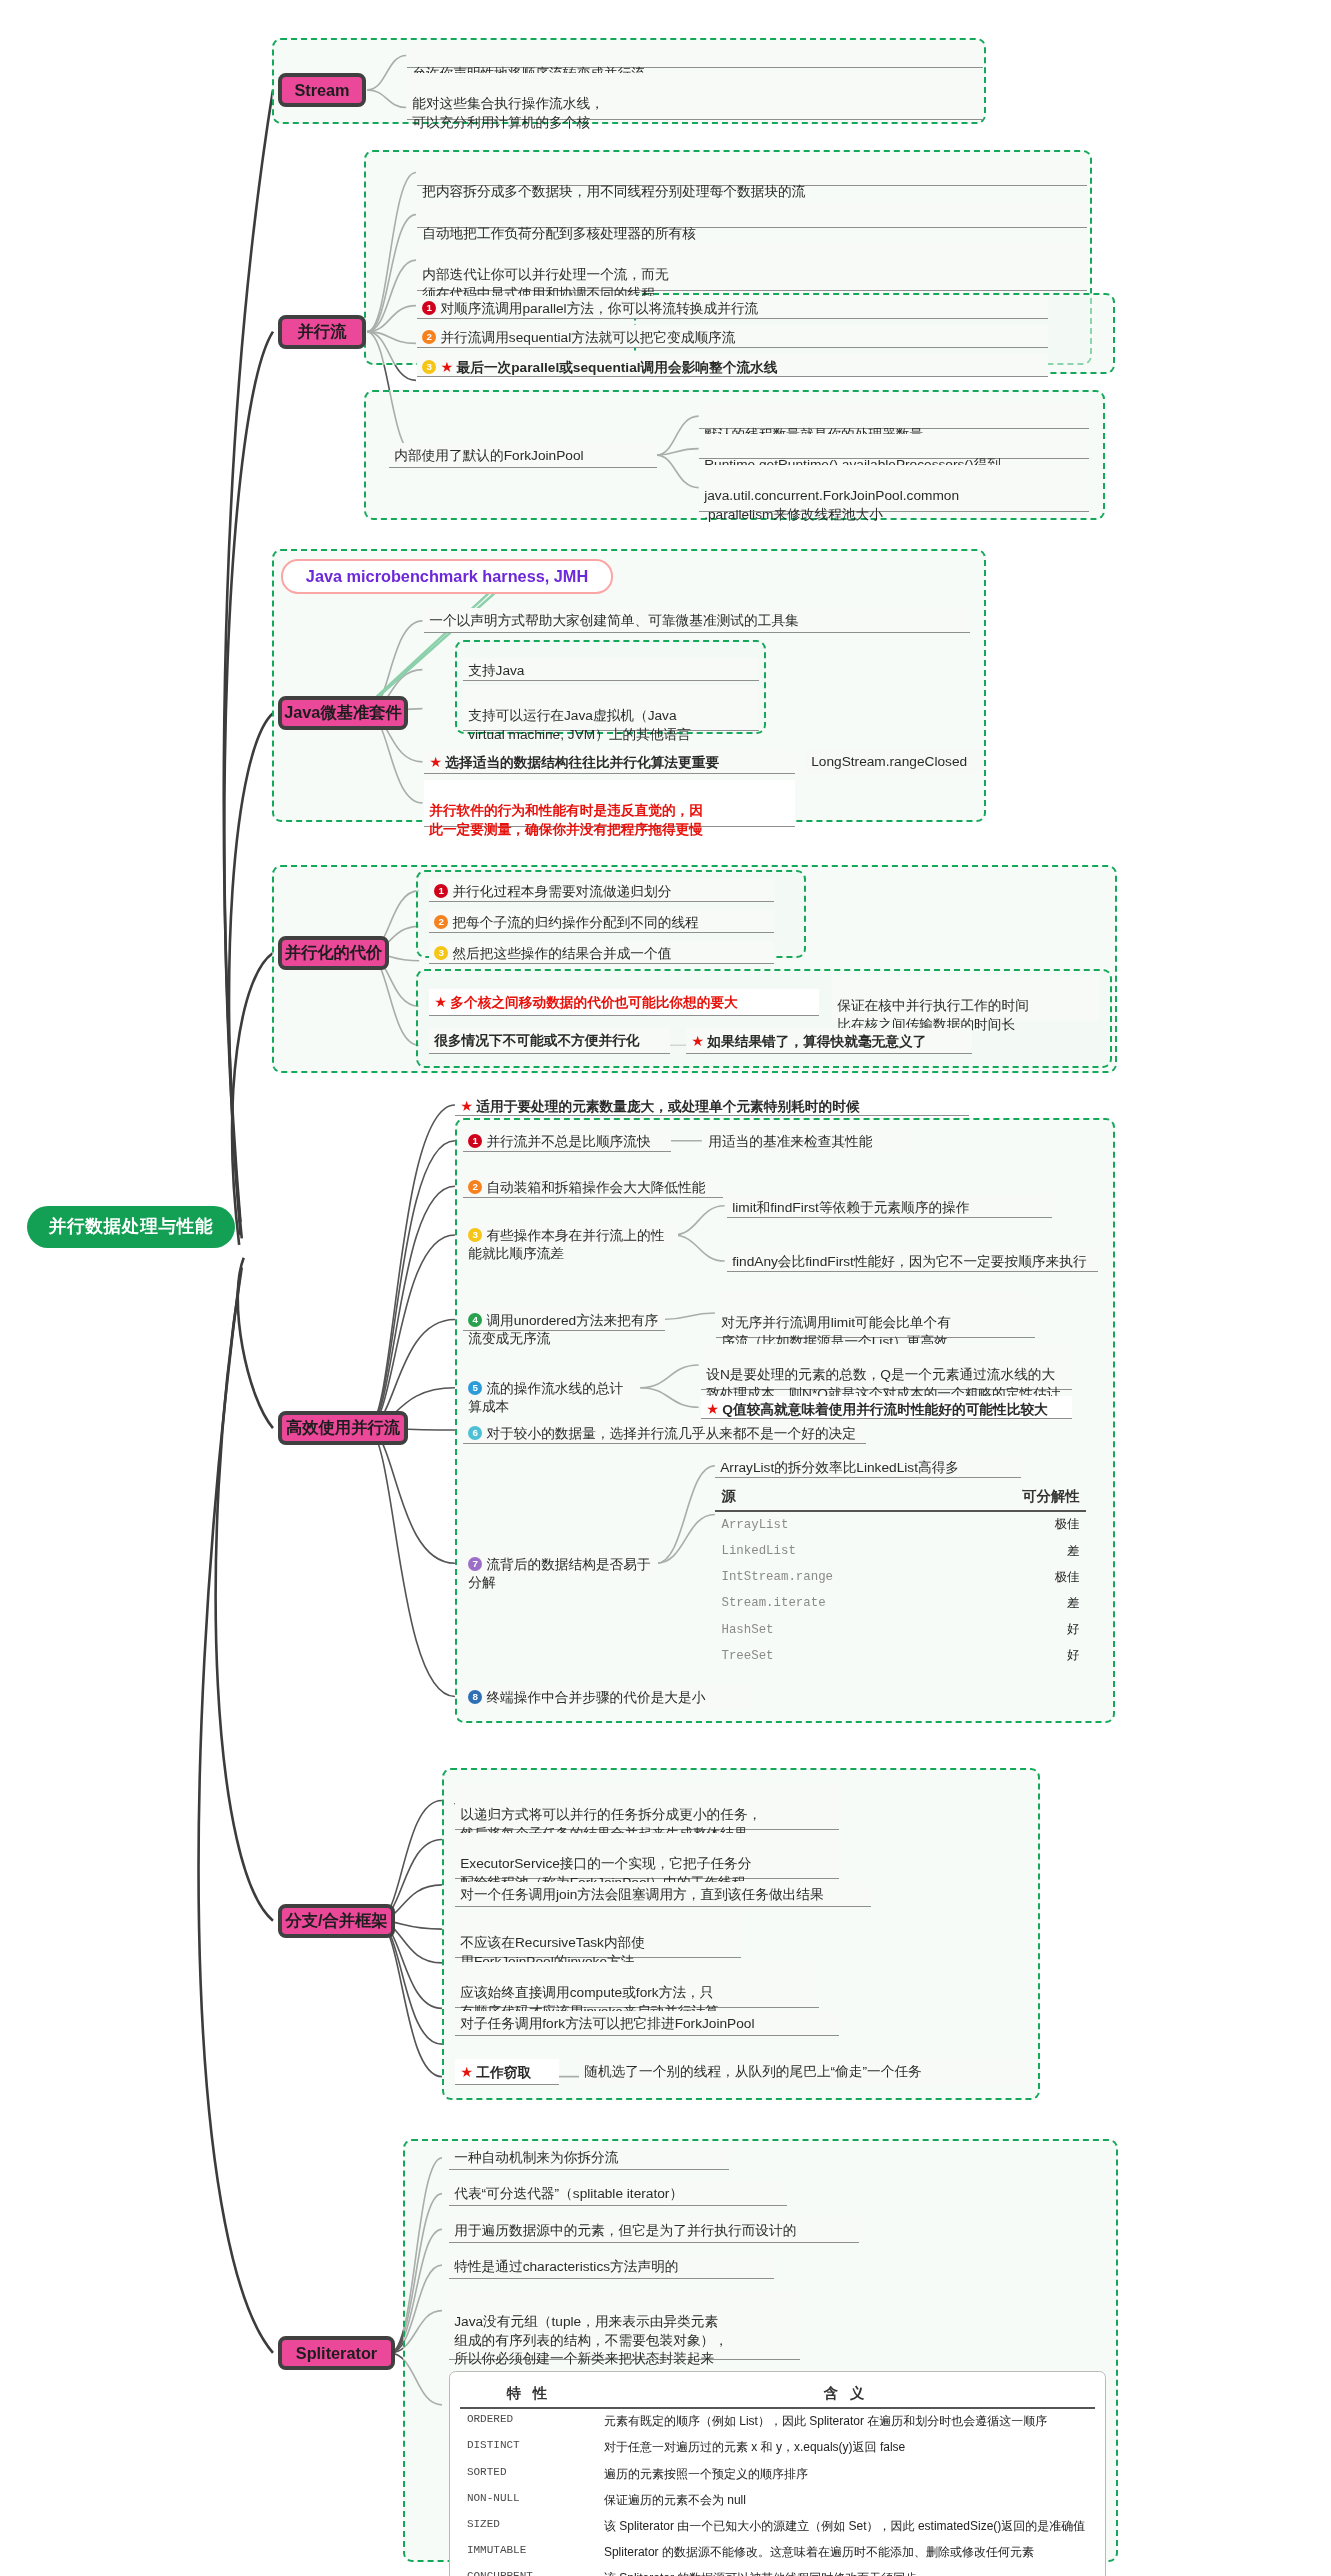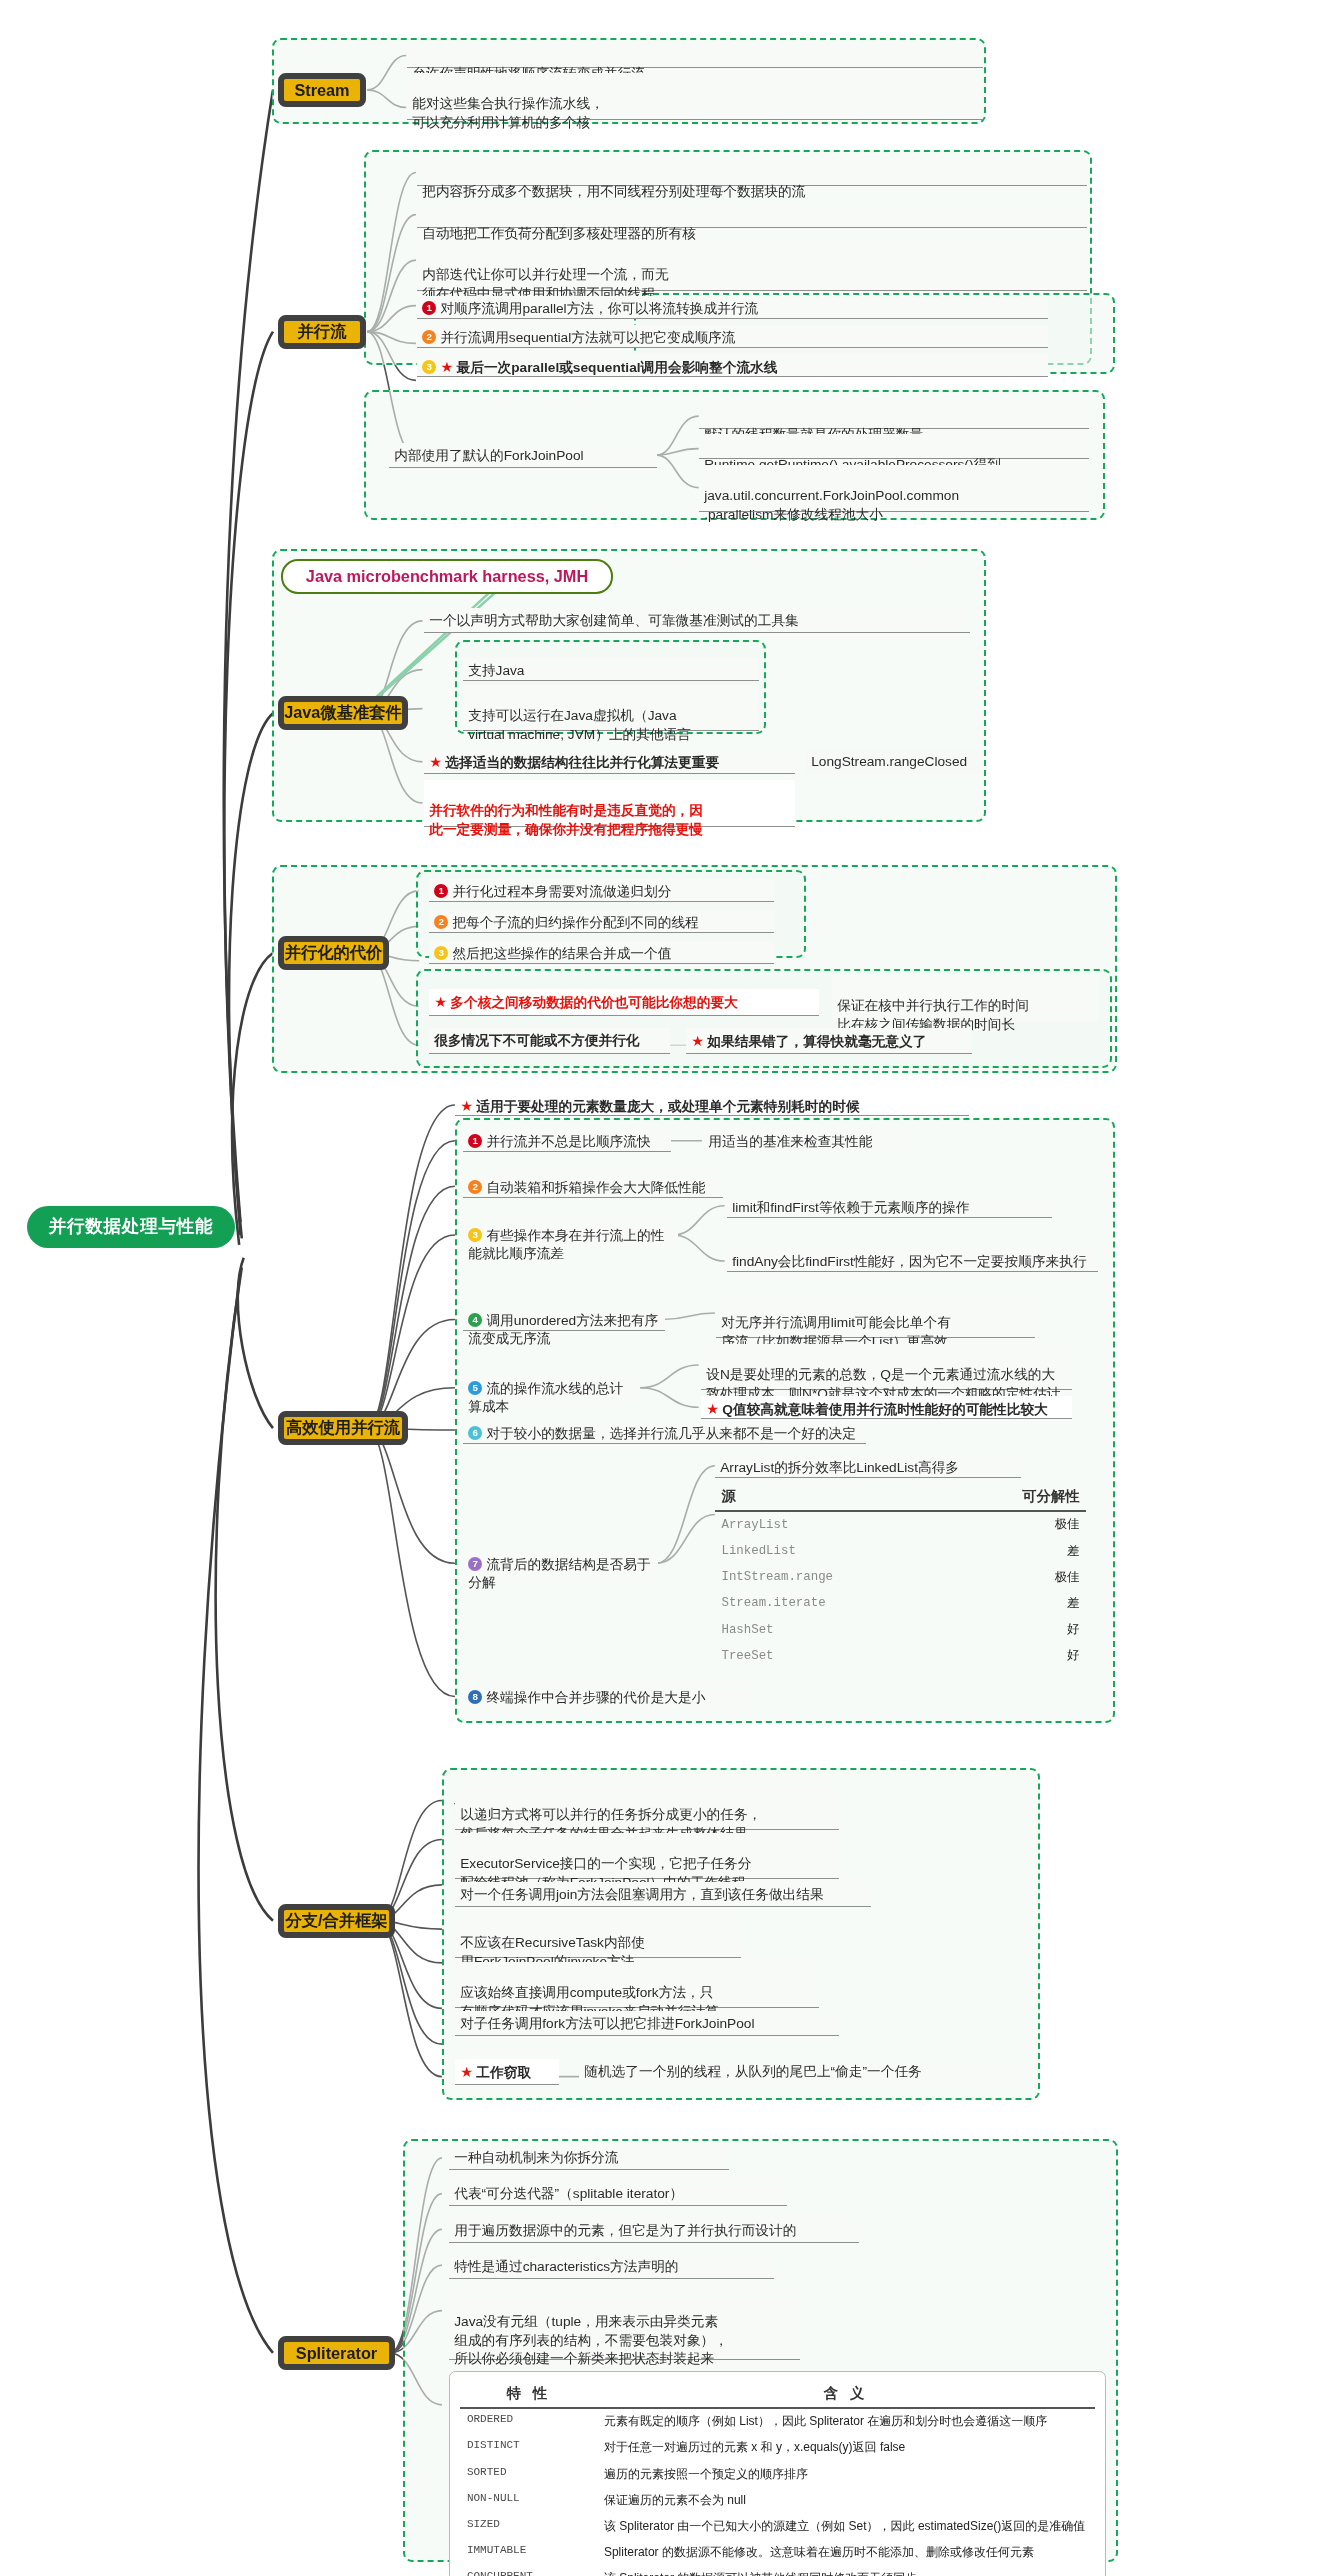--- a/index.html
+++ b/index.html
@@ -14,28 +14,28 @@
   
   .node{position:absolute;box-sizing:border-box;}
 
   .root{
     background:#13a055;color:#fff;border-radius:26px;
     font-weight:bold;font-size:17.6px;line-height:1.2;
     display:flex;align-items:center;justify-content:center;
     padding:21px 17px;white-space:nowrap;letter-spacing:0.7px;
   }
   .branch{
-    background:#eab308;border:6px solid #404040;border-radius:7.8px;
+    background:#ec4899;border:4px solid #404040;border-radius:7.8px;
     font-weight:bold;font-size:16.3px;color:#1d1d1d;
     display:flex;align-items:center;justify-content:center;
     padding:6.5px 13px;white-space:nowrap;
   }
   .branch.green-out{
-    border:2px solid #4d7c0f;border-radius:17px;
-    color:#be185d;background:#fff;
+    border:2px solid #fca5a5;border-radius:17px;
+    color:#6d28d9;background:#fff;
   }
   .leaf{
     background:#f8faf8;border-bottom:1.3px solid #8f8f8f;
     font-size:13.7px;line-height:1.35;color:#2a2a2a;
     padding:3.9px 5.2px 4.6px 5.2px;box-sizing:border-box;
   }
   .leaf.bold{font-weight:bold;}
   .leaf.red{color:#e8120c;font-weight:bold;}
   .leaf.hdr{font-weight:bold;}
 

